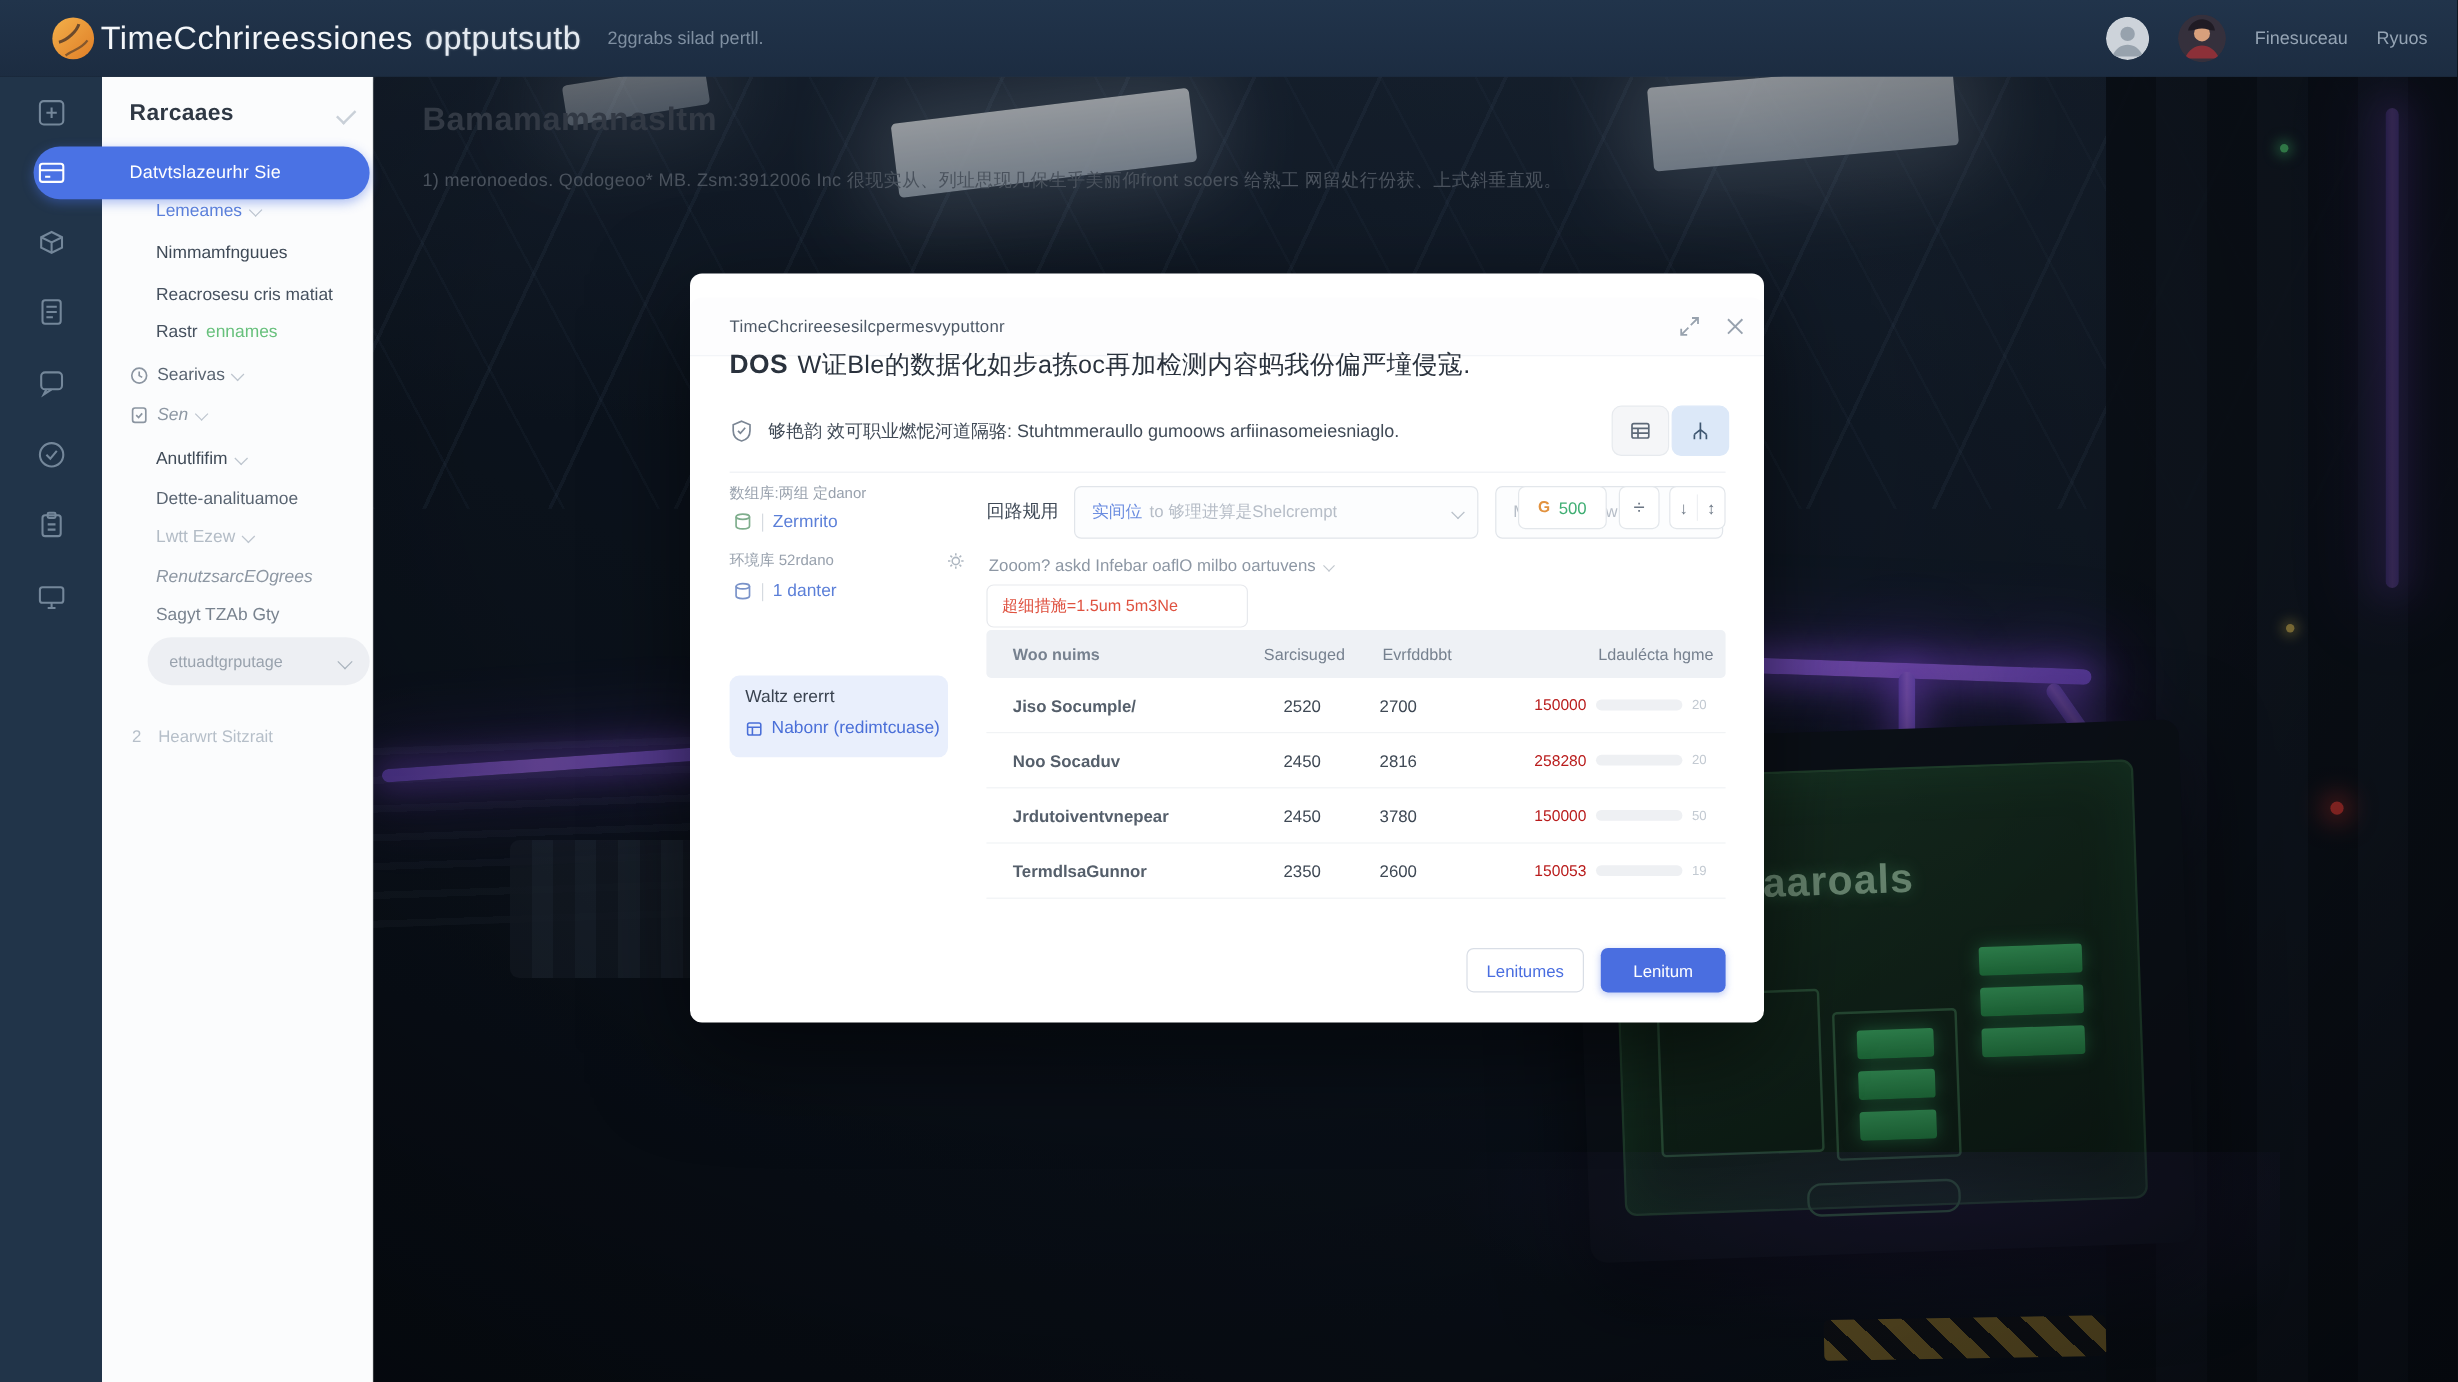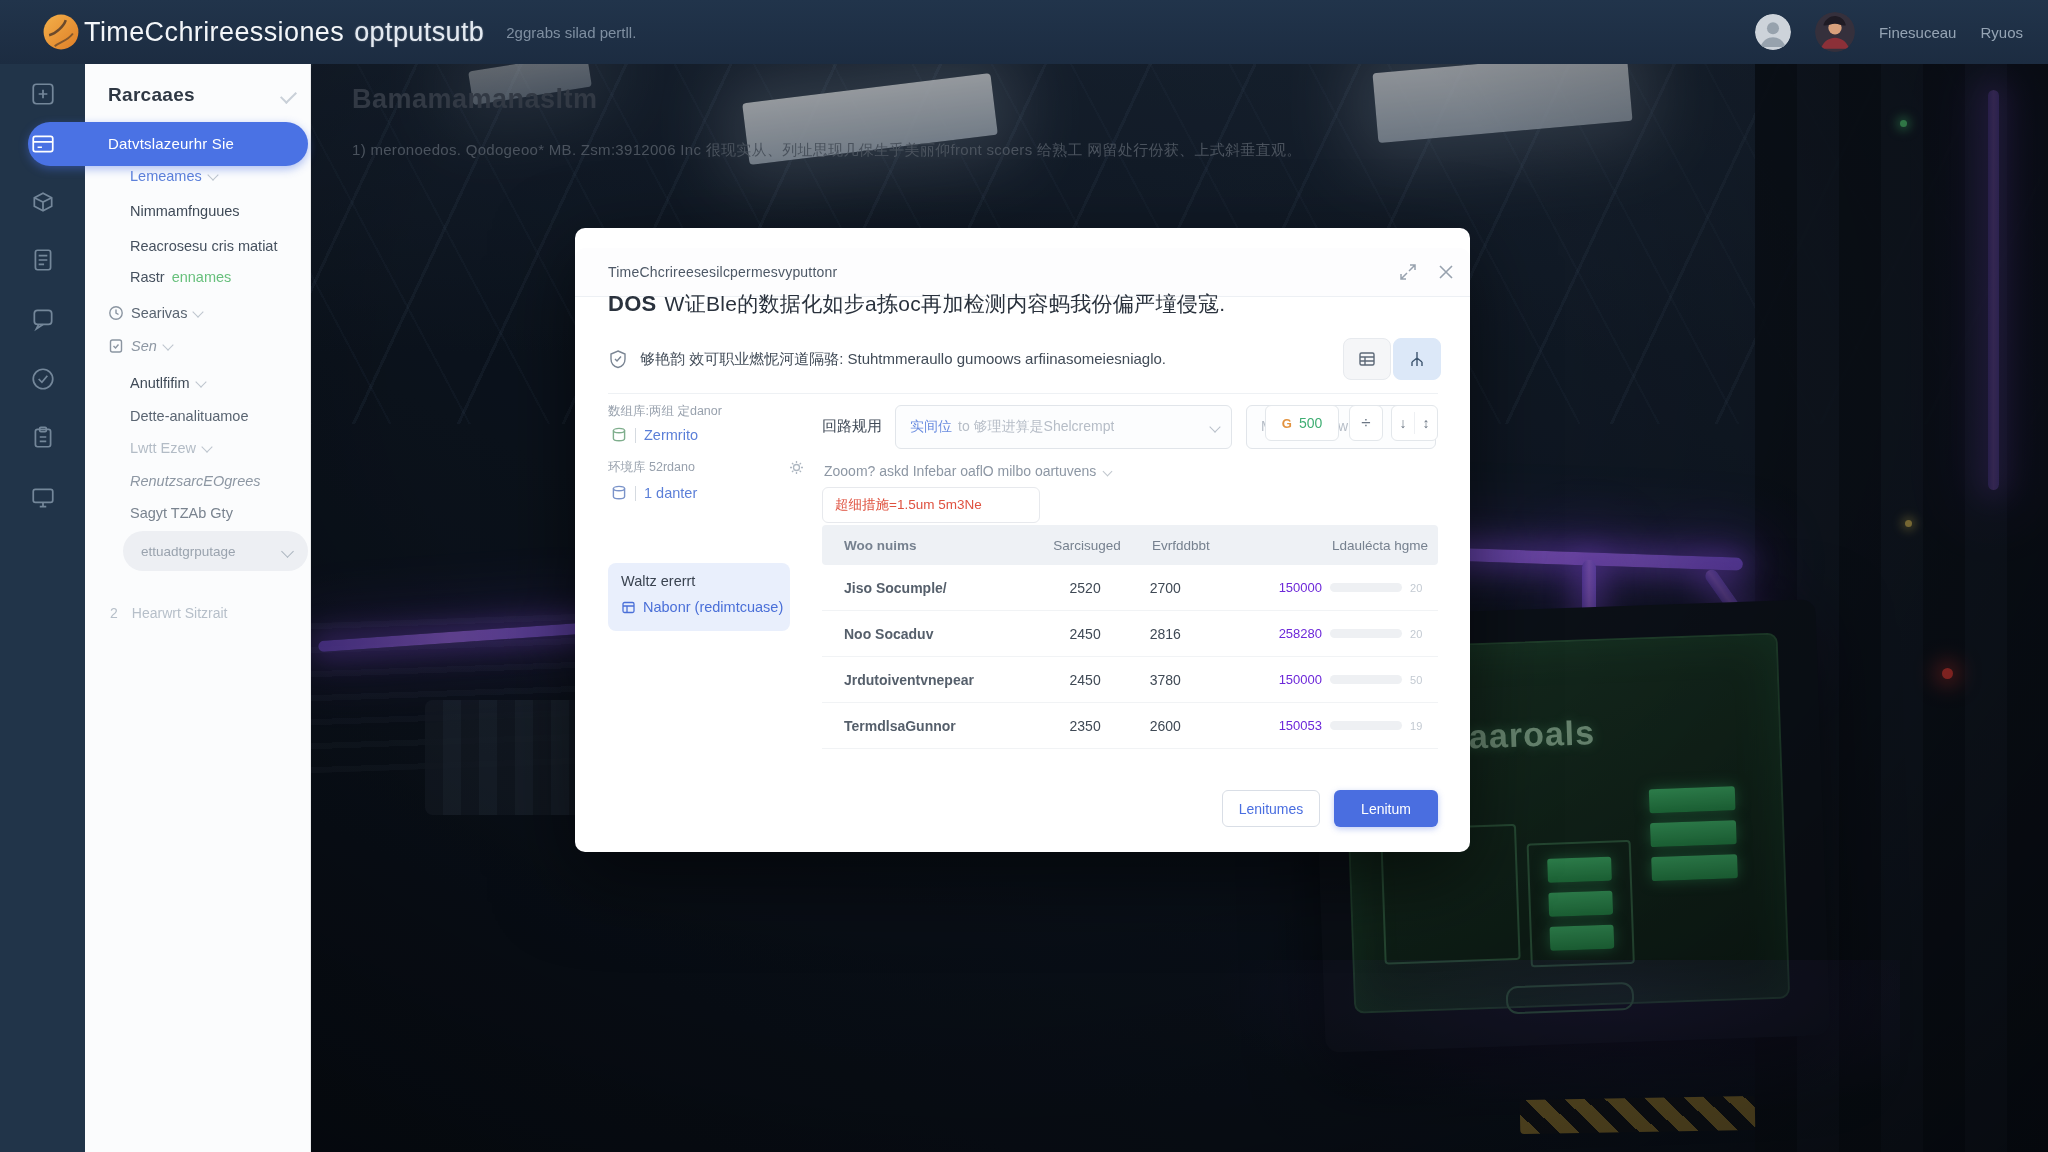--- a/index.html
+++ b/index.html
@@ -157,21 +157,21 @@
   .trh{display:flex;height:40px;align-items:center;background:#eef1f5;border-radius:4px;
     font-size:13.5px;color:#76818f;}
   .tr{display:flex;height:45px;align-items:center;border-bottom:1px solid #f1f3f5;font-size:14px;}
   .c-name{width:200px;padding-left:22px;box-sizing:border-box;color:#555f6b;font-weight:bold;}
   .trh .c-name{color:#76818f;}
   .c-sent{width:130px;text-align:center;color:#3f4955;}
   .c-recv{width:130px;text-align:left;color:#3f4955;}
   .trh .c-sent,.trh .c-recv{color:#76818f;}
   .c-quota{flex:1;display:flex;align-items:center;justify-content:flex-end;gap:8px;padding-right:10px;}
   .trh .c-quota{font-size:13.5px;color:#76818f;}
-  .q-num{font-size:13px;color:#6d28d9;}
+  .q-num{font-size:13px;color:#b91c1c;}
   .bar{width:72px;height:9px;border-radius:5px;background:#eef0f3;overflow:hidden;}
   .fill{height:100%;border-radius:5px;background:linear-gradient(90deg,#5ec695,#45b17c);}
   .bar.gray .fill{background:#c9ced5;}
   .f72{width:72%;} .f85{width:85%;} .f80{width:80%;} .f88{width:88%;}
   .q-pct{font-size:11px;color:#c3cad2;width:18px;}
   
   .m-foot{position:absolute;right:32px;top:562px;display:flex;gap:14px;}
   .btn{height:37px;border-radius:6px;font-size:14px;display:flex;align-items:center;justify-content:center;
     cursor:pointer;box-sizing:border-box;}
   .btn.ghost{width:98px;border:1px solid #d9dee6;color:#4a6ee0;background:#fff;}

